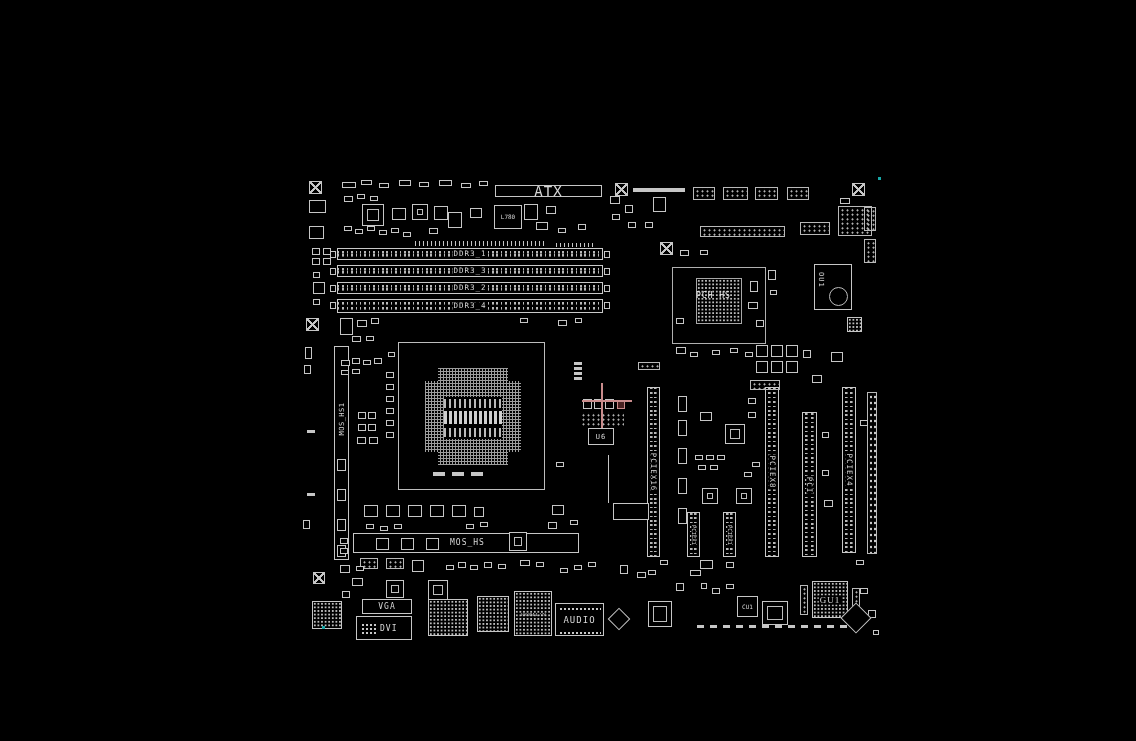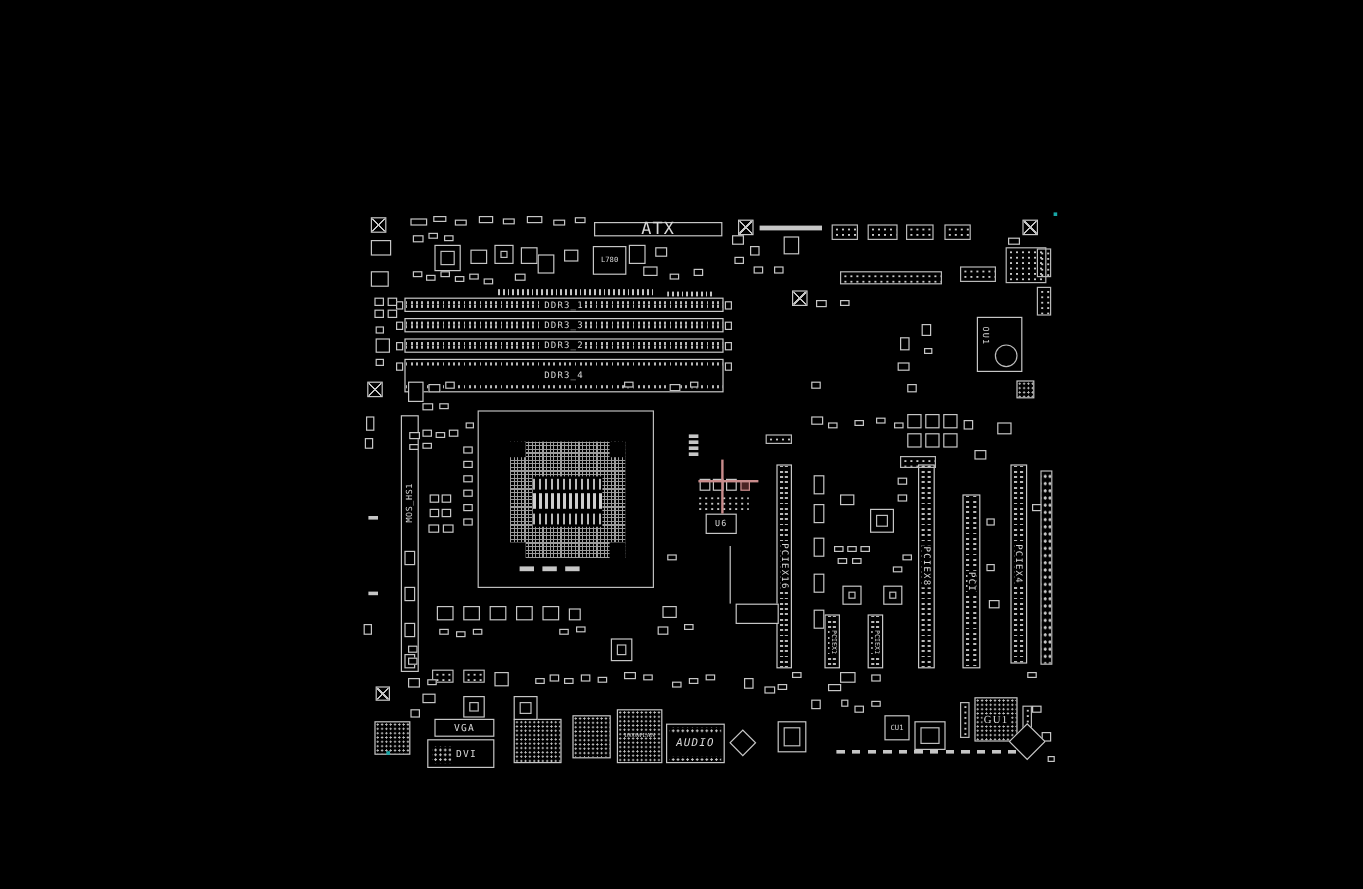--- a/index.html
+++ b/index.html
@@ -62,21 +62,21 @@
 
   <div class="hslot" style="left:337px;top:248px;width:266px;height:12px;">
     <span class="lbl ctr" style="font-size:7.5px;">DDR3_1</span>
   </div>
   <div class="hslot" style="left:337px;top:265px;width:266px;height:12px;">
     <span class="lbl ctr" style="font-size:7.5px;">DDR3_3</span>
   </div>
   <div class="hslot" style="left:337px;top:282px;width:266px;height:12px;">
     <span class="lbl ctr" style="font-size:7.5px;">DDR3_2</span>
   </div>
-  <div class="hslot" style="left:337px;top:299px;width:266px;height:28px;">
+  <div class="hslot" style="left:337px;top:299px;width:266px;height:14px;">
     <span class="lbl ctr" style="font-size:7.5px;">DDR3_4</span>
   </div>
 
   <div class="part" style="left:398px;top:342px;width:147px;height:148px;border-color:#bdbdbd;">
     <div class="mesh" style="left:26px;top:25px;width:96px;height:97px;"></div>
     <div style="position:absolute;left:26px;top:25px;width:13px;height:13px;background:#000;"></div>
     <div style="position:absolute;left:109px;top:25px;width:13px;height:13px;background:#000;"></div>
     <div style="position:absolute;left:26px;top:109px;width:13px;height:13px;background:#000;"></div>
     <div style="position:absolute;left:109px;top:109px;width:13px;height:13px;background:#000;"></div>
     <div style="position:absolute;left:45px;top:54px;width:58px;height:42px;background-color:#000;
@@ -88,24 +88,34 @@
   </div>
 
   <div class="part" style="left:334px;top:346px;width:15px;height:214px;">
     <span class="lbl vup" style="left:50%;top:34%;font-size:7px;letter-spacing:0.5px;">MOS_HS1</span>
     <div class="part" style="left:2px;top:112px;width:9px;height:12px;"></div>
     <div class="part" style="left:2px;top:142px;width:9px;height:12px;"></div>
     <div class="part" style="left:2px;top:172px;width:9px;height:12px;"></div>
     <div class="part" style="left:2px;top:198px;width:9px;height:12px;"></div>
   </div>
 
+  <div class="part" style="left:353px;top:533px;width:226px;height:20px;">
+    <div class="part" style="left:22px;top:4px;width:13px;height:12px;"></div>
+    <div class="part" style="left:47px;top:4px;width:13px;height:12px;"></div>
+    <div class="part" style="left:72px;top:4px;width:13px;height:12px;"></div>
+    <span class="lbl" style="left:95px;top:5px;font-size:8px;background:transparent;">MOS_HS</span>
+  </div>
   <div class="part" style="left:509px;top:532px;width:18px;height:19px;">
       <div class="qin"></div>
     </div>
 
+  <div class="part" style="left:672px;top:267px;width:94px;height:77px;border-color:#b0b0b0;">
+    <div class="part bga" style="left:23px;top:10px;width:46px;height:46px;border-color:#a8a8a8;"></div>
+    <span class="lbl" style="left:22px;top:24px;font-size:8px;background:transparent;color:#ededed;">PCH HS</span>
+  </div>
 
   <div class="part" style="left:814px;top:264px;width:38px;height:46px;">
     <span class="lbl vtext" style="left:2px;top:6px;font-size:7px;background:transparent;">OU1</span>
     <div style="position:absolute;left:14px;top:22px;width:19px;height:19px;border:1px solid #bdbdbd;border-radius:50%;box-sizing:border-box;"></div>
   </div>
 
   <div class="part" style="left:588px;top:428px;width:26px;height:17px;">
     <span class="lbl ctr" style="font-size:7px;background:transparent;">U6</span>
   </div>
   <div class="dots" style="left:580px;top:412px;width:44px;height:15px;border:none;"></div>
@@ -148,21 +158,21 @@
     <span class="lbl" style="left:22px;top:8px;font-size:8px;background:transparent;">DVI</span>
   </div>
   <div class="part bga" style="left:428px;top:599px;width:40px;height:37px;"></div>
   <div class="part bga" style="left:477px;top:596px;width:32px;height:36px;"></div>
   <div class="part bga" style="left:514px;top:591px;width:38px;height:45px;">
     <span class="lbl ctr" style="font-size:5px;letter-spacing:0;background:transparent;">1000M LAN</span>
   </div>
   <div class="part" style="left:555px;top:603px;width:49px;height:33px;">
     <div class="dots" style="left:2px;top:2px;width:43px;height:5px;border:none;background-size:4px 4px;"></div>
     <div class="dots" style="left:2px;top:26px;width:43px;height:5px;border:none;background-size:4px 4px;"></div>
-    <span class="lbl ctr" style="font-size:9px;background:transparent;font-style:italic;">AUDIO</span>
+    <span class="lbl ctr" style="font-size:9px;background:transparent;">AUDIO</span>
   </div>
 
   <div class="part" style="left:737px;top:596px;width:21px;height:21px;">
     <span class="lbl ctr" style="font-size:6px;letter-spacing:0;background:transparent;">CU1</span>
   </div>
   <div class="part bga" style="left:812px;top:581px;width:36px;height:37px;">
     <span class="lbl ctr" style="font-size:9px;">GU1</span>
   </div>
 
   <div class="part" style="left:613px;top:503px;width:36px;height:17px;"></div>

